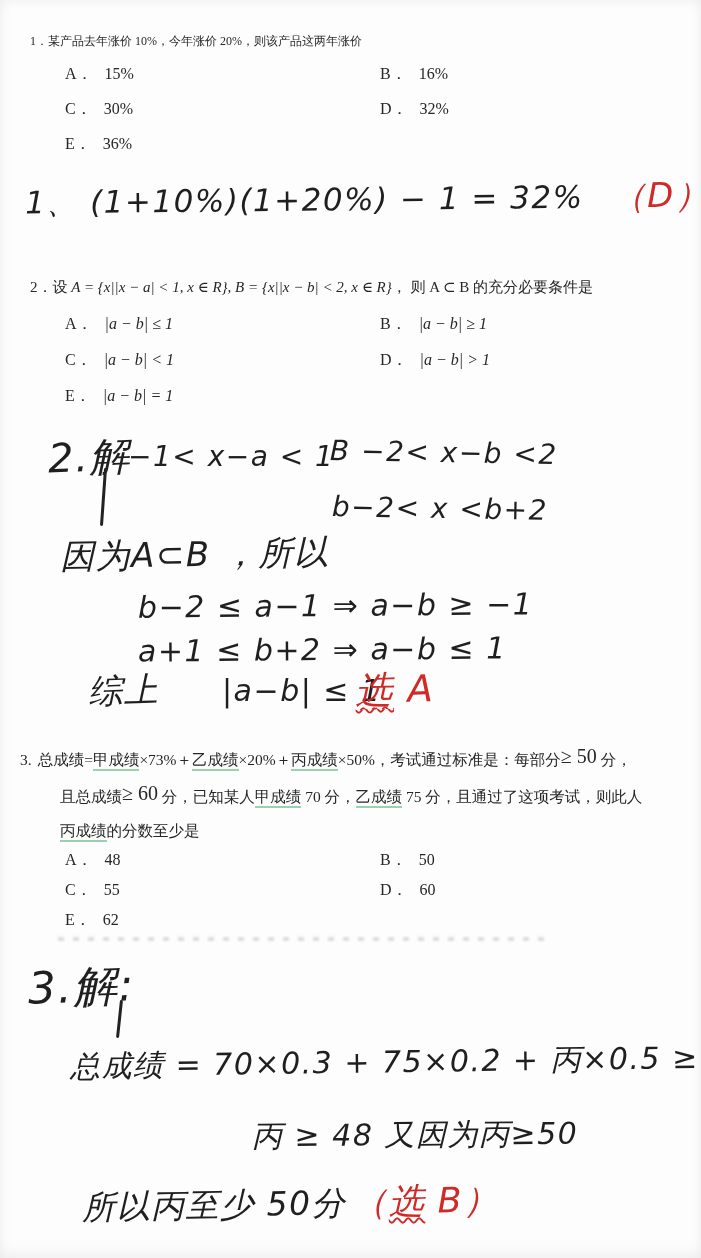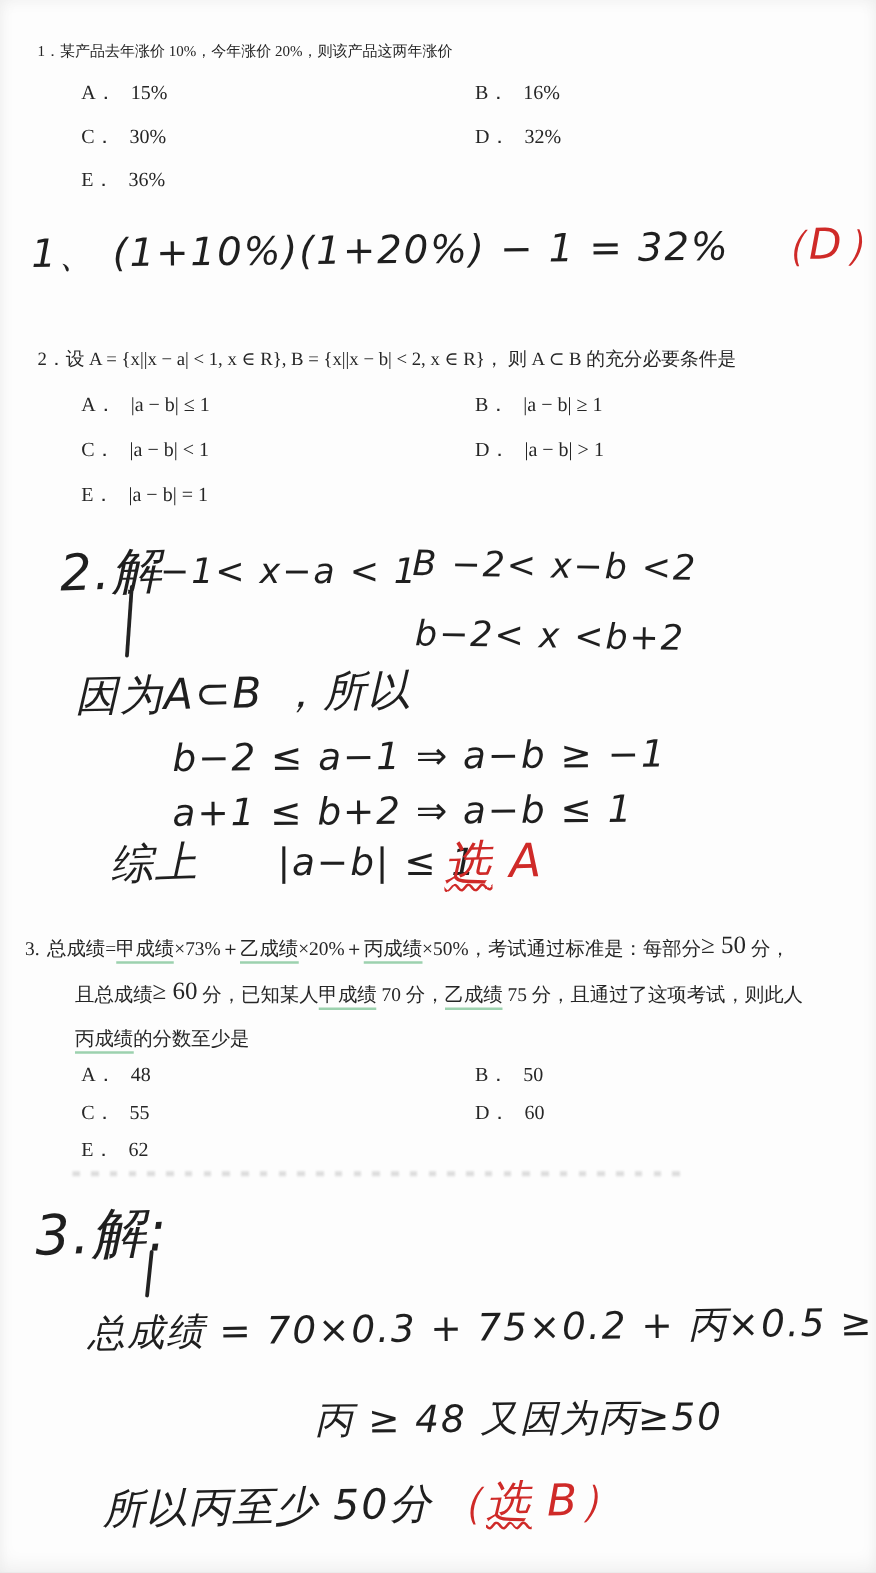--- a/index.html
+++ b/index.html
@@ -2,21 +2,21 @@
 <html><head>
 <meta charset="utf-8">
 <style>
   html,body{margin:0;padding:0;background:#e8e8e8;}
   .page{position:relative;width:701px;height:1258px;background:#fdfdfd;overflow:hidden;
         font-family:"Liberation Serif","DejaVu Serif",serif;color:#262626;
         box-shadow:inset 0 -6px 14px rgba(0,0,0,.05), inset 0 4px 10px rgba(0,0,0,.03);}
   .print{position:absolute;font-size:12px;white-space:nowrap;}
   .opt{position:absolute;font-size:16px;white-space:nowrap;}
   .olabel{margin-right:12px;}
-  .math{}
+  .math{font-style:italic;}
   .big{font-size:20px;position:relative;top:-2px;font-weight:normal;}
   .gu{border-bottom:2px solid #9cd1ae;padding-bottom:1px;}
   .hw{position:absolute;font-family:"DejaVu Sans",sans-serif;font-style:italic;
       color:#1f1f1f;letter-spacing:1.5px;white-space:nowrap;}
   .red{color:#cf2a28;}
   .wavy{text-decoration:underline wavy;text-decoration-thickness:2px;text-underline-offset:4px;}
   .stroke{position:absolute;background:#222;border-radius:2px;}
   .artifact{position:absolute;height:4px;opacity:.32;filter:blur(.8px);
       background:repeating-linear-gradient(90deg,#9a9a9a 0 6px,transparent 6px 15px);}
 </style>

